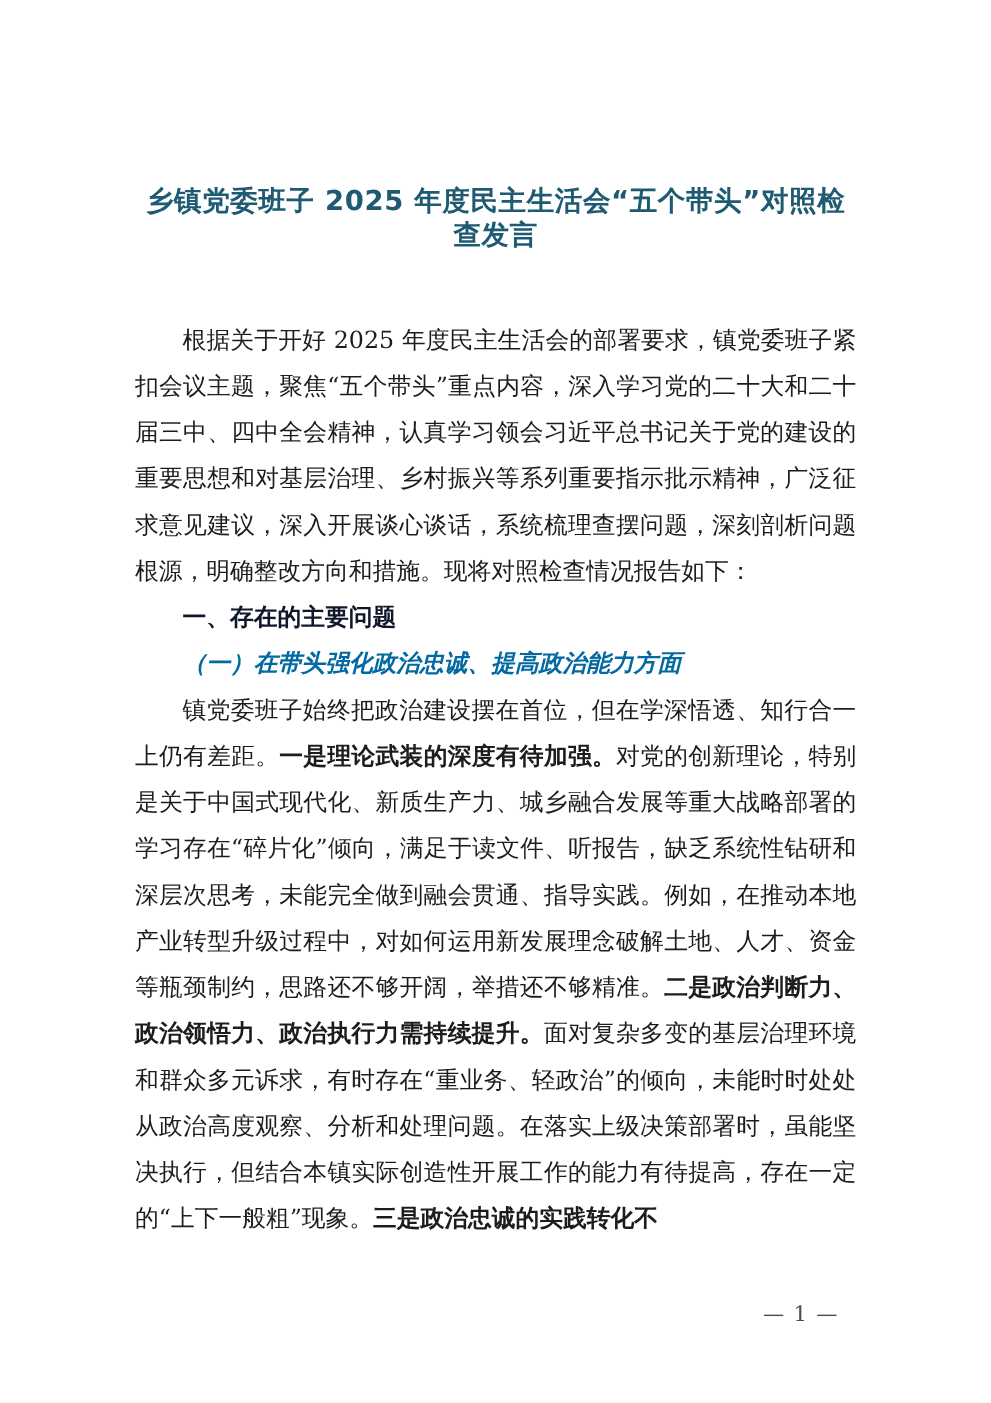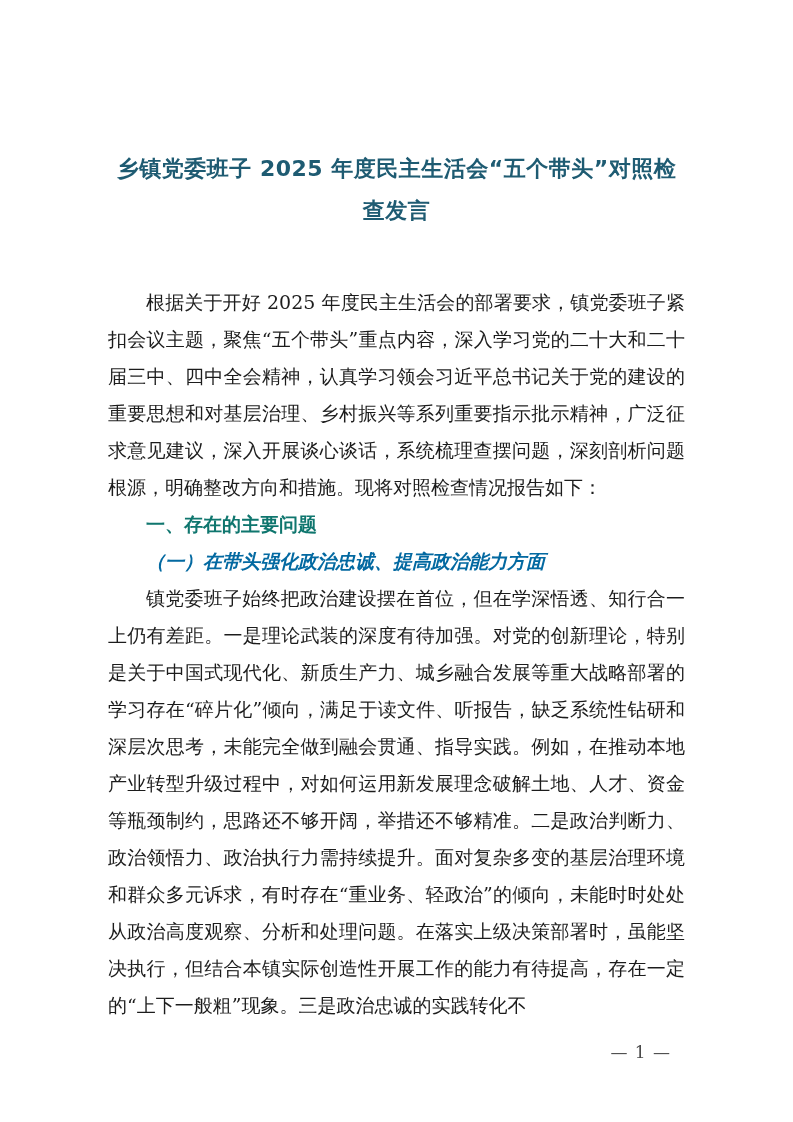--- a/index.html
+++ b/index.html
@@ -20,46 +20,46 @@
     position: absolute;
     left: 108px;
     right: 108px;
     top: 148px;
   }
   .doc-title {
     margin: 0 0 52px 0;
     text-align: center;
     font-family: "DejaVu Sans", "Liberation Sans", sans-serif;
     font-size: 22px;
-    line-height: 42px;
+    line-height: 27px;
     font-weight: 700;
     color: #1e5b72;
     letter-spacing: 0.5px;
   }
   .doc-body {
     font-size: 19px;
     line-height: 37px;
     text-align: justify;
   }
   .doc-body p {
     margin: 0;
     text-indent: 2em;
   }
   .section-heading {
     font-family: Liberation Serif, serif;
     font-weight: 700;
-    color: #0f766e;
+    color: #0f172a;
   }
   .subsection-heading {
     font-style: italic;  
     font-weight: 600;
     color: #0369a1;
   }
   .bold-lead {
-    font-weight: 400;
+    font-weight: 700;
   }
   .page-footer {
     position: absolute;
     right: 122px;
     bottom: 58px;
     font-size: 17px;
     line-height: 24px;
     color: #4a4a4a;
     letter-spacing: 1px;
   }

